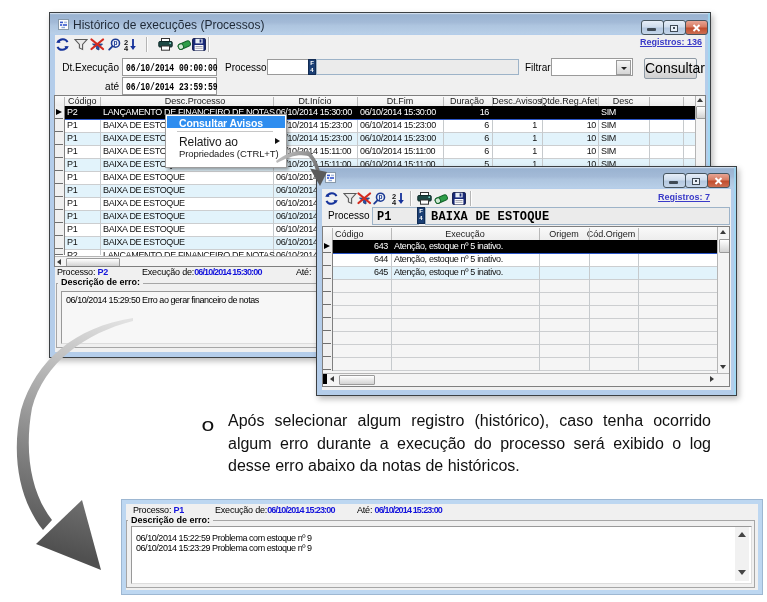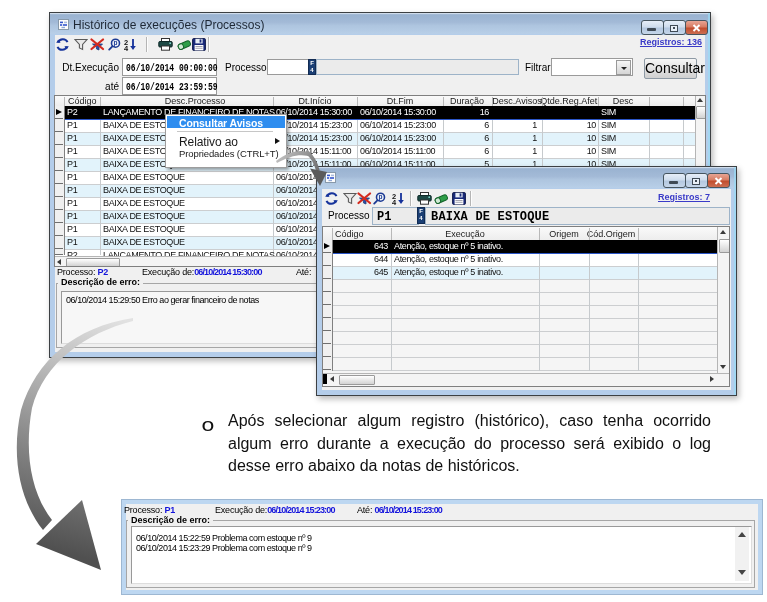--- a/index.html
+++ b/index.html
@@ -456,21 +456,21 @@
 <path d="M36 544 L 82 500 L 101 570 Z" fill="url(#ag1)"></path>
 <path d="M276 161 C 288 152, 300 148.5, 309 153 L 312 157.5 C 303 153, 291 155, 277 163 Z" fill="url(#ag2)"></path>
 <path d="M306 151 C 312 156, 316 163, 318 171" fill="none" stroke="url(#ag2)" stroke-width="3.6"></path>
 <path d="M310 168.5 L 327 172 L 320 186 Z" fill="#5a5a5a"></path>
 </svg>
 <div class="a" style="left:201px;top:416px;font-size:18px;font-family:'Liberation Mono',monospace;color:#111;transform:scaleX(1.28);transform-origin:0 0">o</div>
 <div style="position:absolute;left:228px;width:483px;font-size:16px;color:#101010;white-space:nowrap;top:412px;text-align:justify;text-align-last:justify;white-space:normal;height:22px;overflow:hidden">Após&nbsp;selecionar&nbsp;algum&nbsp;registro&nbsp;(histórico),&nbsp;caso&nbsp;tenha&nbsp;ocorrido</div>
 <div style="position:absolute;left:228px;width:483px;font-size:16px;color:#101010;white-space:nowrap;top:434.5px;text-align:justify;text-align-last:justify;white-space:normal;height:22px;overflow:hidden">algum&nbsp;erro&nbsp;durante&nbsp;a&nbsp;execução&nbsp;do&nbsp;processo&nbsp;será&nbsp;exibido&nbsp;o&nbsp;log</div>
 <div style="position:absolute;left:228px;width:483px;font-size:16px;color:#101010;white-space:nowrap;top:457px">desse erro abaixo da notas de históricos.</div>
 <div class="a" style="left:122px;top:500px;width:640px;height:94px;background:#f0f0f0;border:4px solid #bdd7f1;outline:1px solid #9db7d2;box-sizing:border-box"></div>
-<div class="info" style="left:124px;top:505px">Processo: <b style="color:#1414dc">P1</b></div>
+<div class="info" style="left:133px;top:505px">Processo: <b style="color:#1414dc">P1</b></div>
 <div class="info" style="left:215px;top:505px">Execução de:<span class="bdate">06/10/2014 15:23:00</span></div>
 <div class="info" style="left:357px;top:505px">Até: <span class="bdate">06/10/2014 15:23:00</span></div>
 <div class="gbox" style="left:126px;top:520px;width:627px;height:66px"></div>
 <div class="gbl" style="left:128px;top:515px">Descrição de erro:</div>
 <div class="a" style="left:131px;top:526px;width:619px;height:56px;background:#fff;border:1px solid #999;border-right-color:#ddd;border-bottom-color:#ddd"></div>
 <div class="info" style="left:136px;top:533px;letter-spacing:-0.45px">06/10/2014 15:22:59 Problema com estoque nº 9</div>
 <div class="info" style="left:136px;top:542.5px;letter-spacing:-0.45px">06/10/2014 15:23:29 Problema com estoque nº 9</div>
 <div class="sb" style="left:735px;top:527px;width:14px;height:54px"></div>
 <div class="tri" style="left:738px;top:532px;border-left:4px solid transparent;border-right:4px solid transparent;border-bottom:5px solid #444"></div>
 <div class="tri" style="left:738px;top:570px;border-left:4px solid transparent;border-right:4px solid transparent;border-top:5px solid #444"></div>

